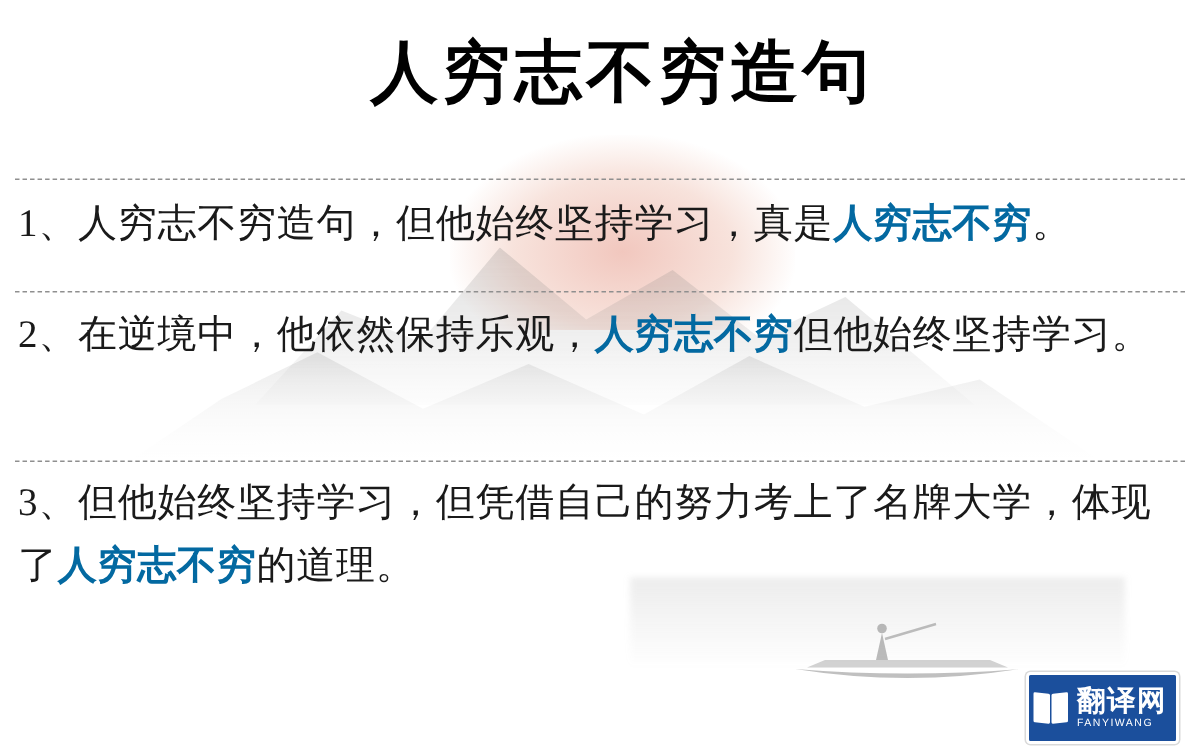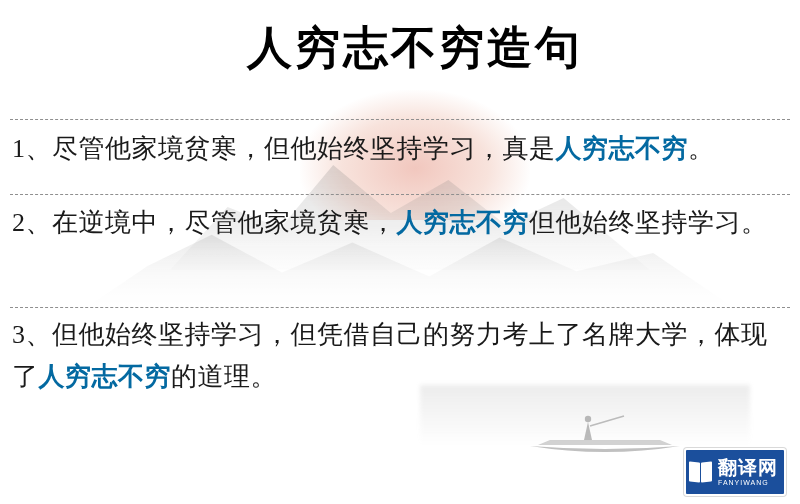--- a/index.html
+++ b/index.html
@@ -201,25 +201,25 @@
 
 <div class="title">人穷志不穷造句</div>
 
 <div class="sep sep-1"></div>
 <div class="sep sep-2"></div>
 <div class="sep sep-3"></div>
 
 <div class="sentences">
 
   <div class="sentence s1">
-    <span>1、</span><span>尽管他家境贫寒，但他始终坚持学习，真是</span><span class="hl">人穷志不穷</span><span>。</span>
+    <span>1、</span><span>人穷志不穷造句，但他始终坚持学习，真是</span><span class="hl">人穷志不穷</span><span>。</span>
   </div>
 
   <div class="sentence s2">
-    <span>2、</span><span>在逆境中，尽管他家境贫寒，</span><span class="hl">人穷志不穷</span><span>但他始终坚持学习。</span>
+    <span>2、</span><span>在逆境中，他依然保持乐观，</span><span class="hl">人穷志不穷</span><span>但他始终坚持学习。</span>
   </div>
 
   <div class="sentence s3">
     <span>3、</span><span>但他始终坚持学习，但凭借自己的努力考上了名牌大学，体现了</span><span class="hl">人穷志不穷</span><span>的道理。</span>
   </div>
 
 </div>
 
 <div class="logo">
   <span class="logo-book"></span>

